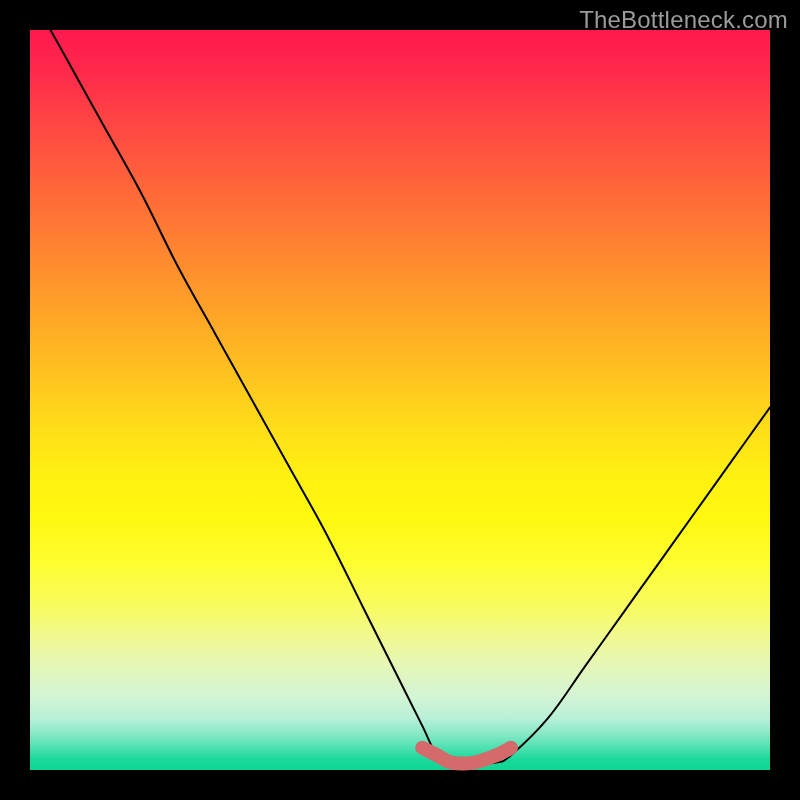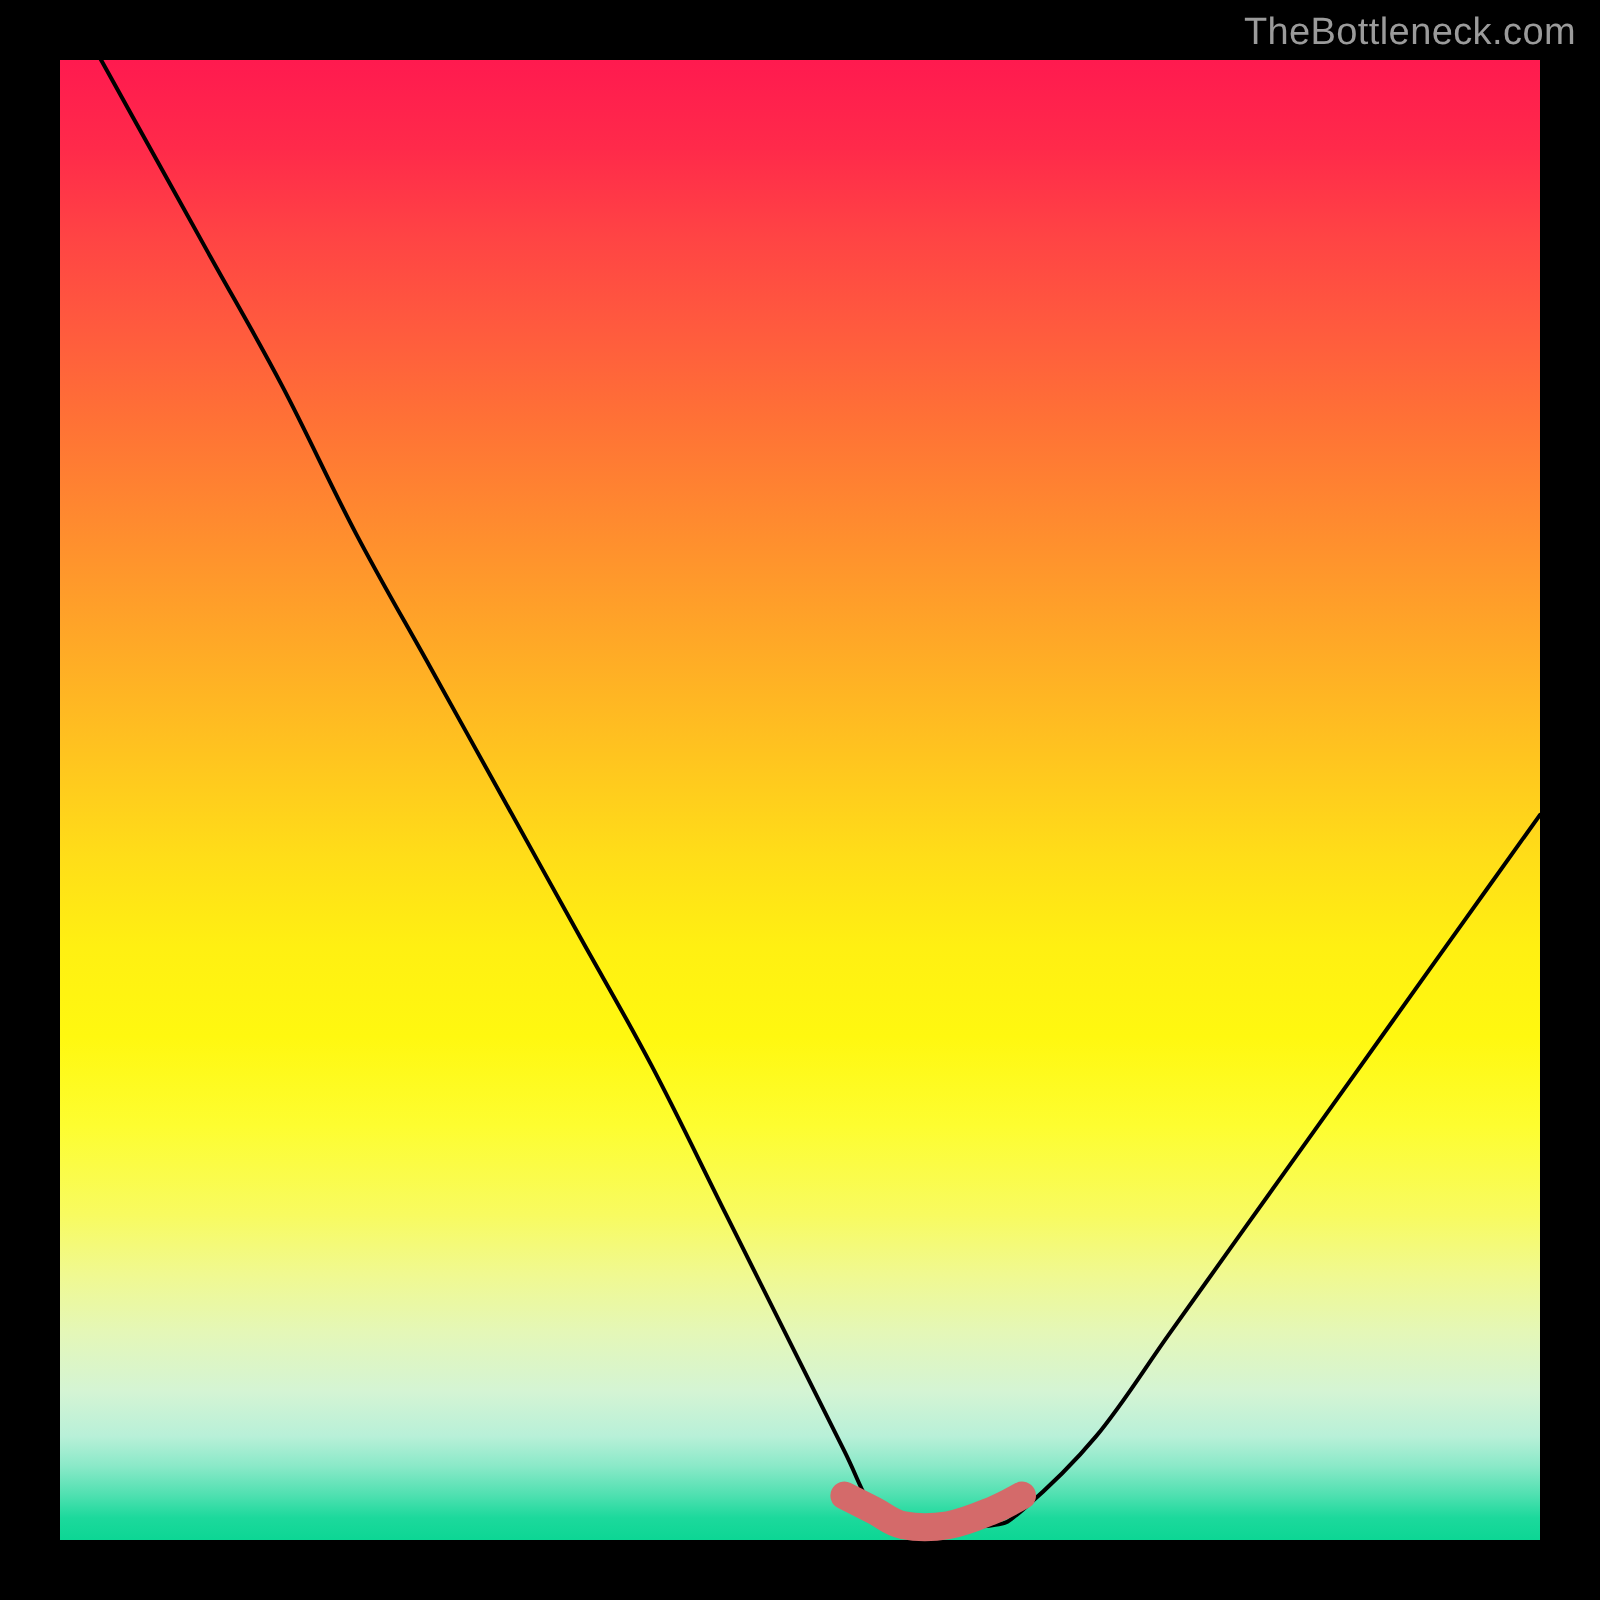--- a/index.html
+++ b/index.html
@@ -39,21 +39,21 @@
       #8ae9c8 95%,
       #4ee0b0 97%,
       #1cd99c 98.5%,
       #0cd694 100%);
   }
   .attribution {
     position: absolute;
     top: 6px;
     right: 12px;
     color: #9b9b9b;
-    font-size: 19px;
+    font-size: 24px;
     font-weight: 500;
     letter-spacing: 0.2px;
     user-select: none;
   }
   svg.curve {
     position: absolute;
     left: 0;
     top: 0;
     width: 740px;
     height: 740px;

